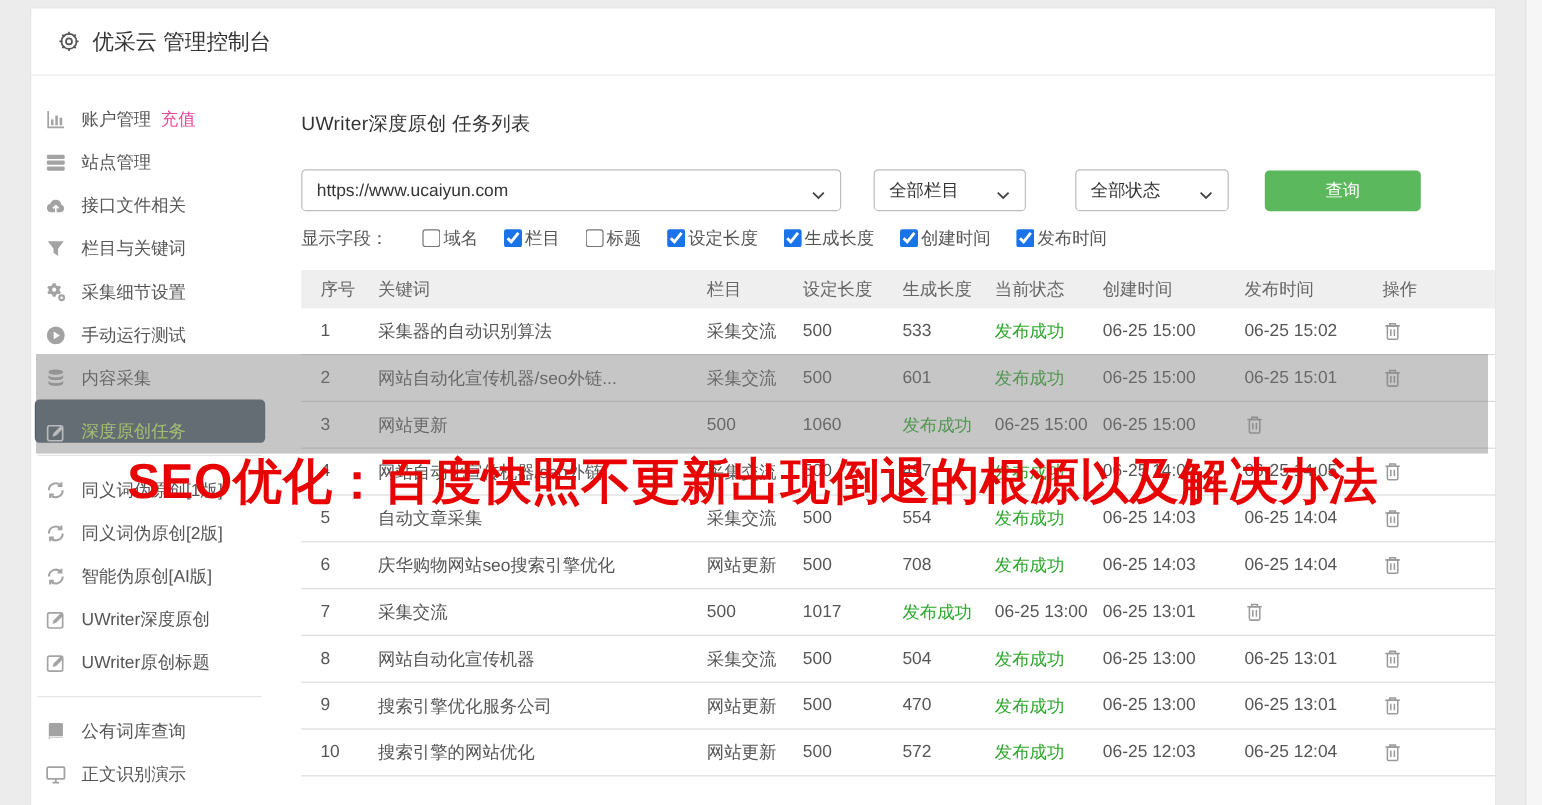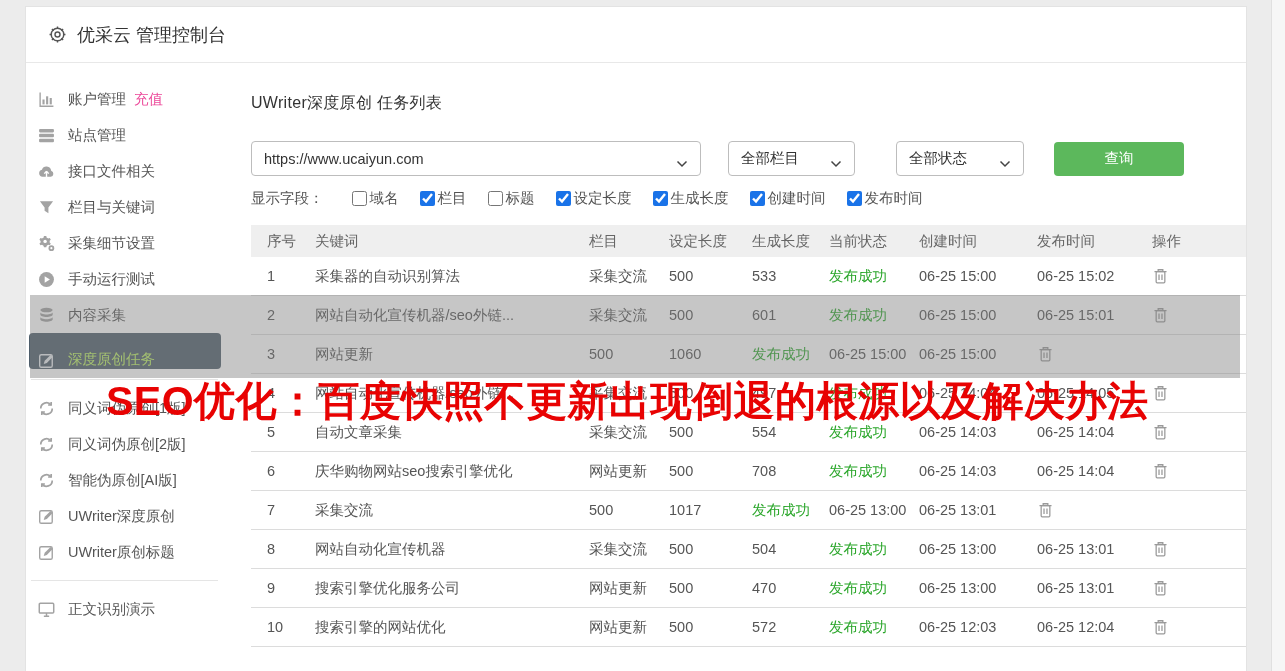--- a/index.html
+++ b/index.html
@@ -215,20 +215,29 @@
             <svg viewBox="0 0 16 16">
               <rect x="1.6" y="2.6" width="11.8" height="11.8" rx="1.5" fill="none" stroke="currentColor" stroke-width="1.3"></rect>
               <path d="M5.4 11.2l.9-2.9L11.8 2.8l2 2L8.3 10.3z" fill="currentColor"></path>
             </svg>
           </span>
           <span>UWriter原创标题</span>
         </div>
         <div class="sidebar-divider"></div>
         <div class="sidebar-item">
           <span class="icn">
+            <svg viewBox="0 0 16 16" fill="currentColor">
+              <path d="M3.4 1.4h9.2a1 1 0 0 1 1 1v9.8a1 1 0 0 1-1 1H4.6c-.9 0-1.7.45-2.1 1.1V3a1.6 1.6 0 0 1 .9-1.6z"></path>
+              <path d="M3 12.3h10.6" stroke="#fff" stroke-width="1.1"></path>
+            </svg>
+          </span>
+          <span>公有词库查询</span>
+        </div>
+        <div class="sidebar-item">
+          <span class="icn">
             <svg viewBox="0 0 16 16" fill="none" stroke="currentColor" stroke-width="1.4">
               <rect x="1.2" y="2.2" width="13.6" height="9.2" rx="1"></rect>
               <path d="M5.5 14.3h5M8 11.4v2.9"></path>
             </svg>
           </span>
           <span>正文识别演示</span>
         </div>
       </div>
 
     <div class="main">

